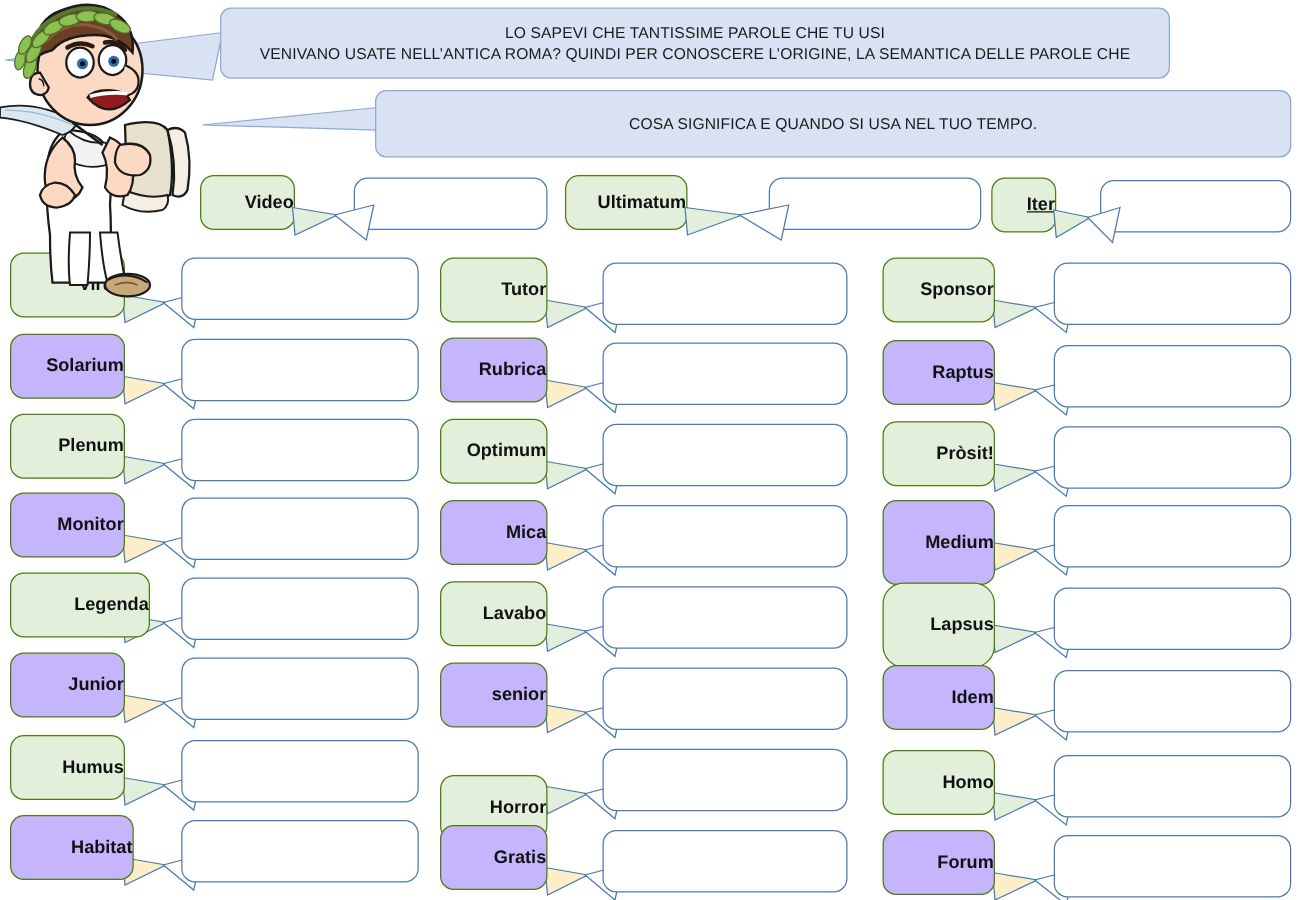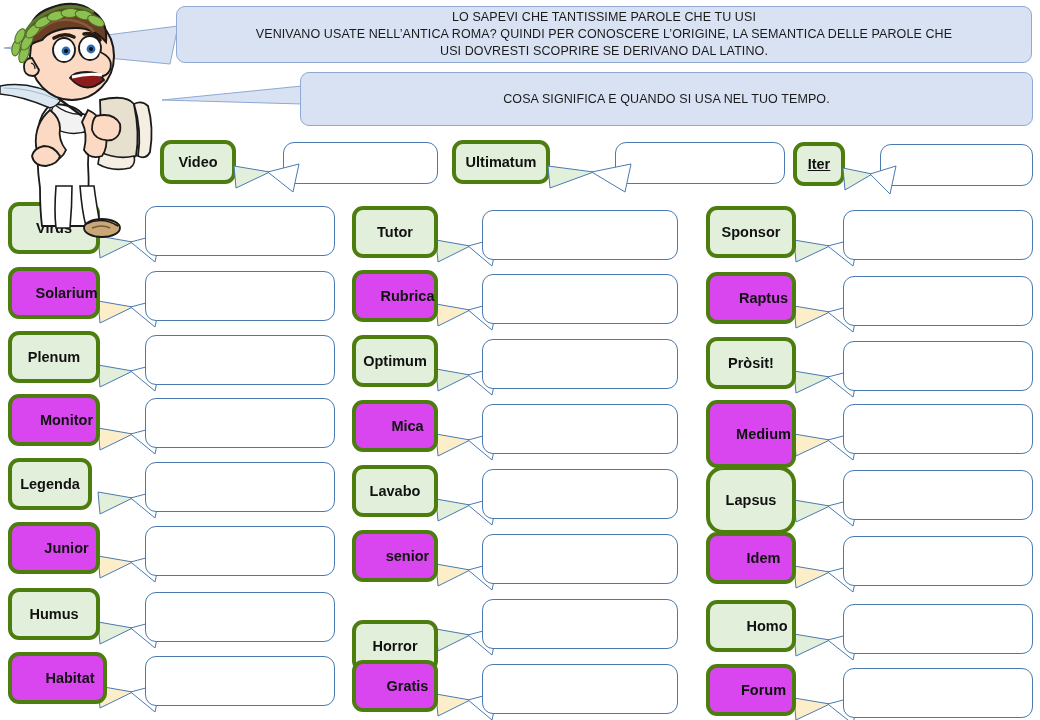--- a/index.html
+++ b/index.html
@@ -25,30 +25,30 @@
     letter-spacing:.1px;
     padding:4px 14px;
     z-index:6;
   }
   .hdr-tail{position:absolute;z-index:5;}
 
   
   .word{
     position:absolute;
     box-sizing:border-box;
-    border:4px solid #4d7c0f;
+    border:1px solid #4d7c0f;
     border-radius:11px;
-    display:flex;align-items:center;justify-content:center;
+    display:flex;align-items:center;justify-content:flex-end;
     font-weight:bold;
     font-size:14.5px;
     color:#111111;
     z-index:4;
   }
   .word.green{background:#e2efda;}
-  .word.cream{background:#d946ef;padding-left:25px;}
+  .word.cream{background:#c4b5fd;padding-left:25px;}
 
   
   .answer{
     position:absolute;
     box-sizing:border-box;
     background:#ffffff;
     border:1px solid #4a7ab0;
     border-radius:11px;
     z-index:4;
   }
@@ -132,25 +132,24 @@
     <g>
       <ellipse cx="102" cy="228" rx="18" ry="9" fill="#c8a878" stroke="#1a1a1a" stroke-width="1.8"></ellipse>
       <path d="M86 224 q16 -8 32 2" fill="none" stroke="#1a1a1a" stroke-width="1.6"></path>
       <path d="M92 228 q10 -4 18 0" fill="none" stroke="#7a5a32" stroke-width="1.4"></path>
     </g>
   </svg>
 
   <svg class="hdr-tail" style="left:0px;top:20px;width:200px;height:60px;">
     <path d="M178 6 L4 28 L170 44 Z" fill="#d9e2f3" stroke="#8ea9d3" stroke-width="1"></path>
   </svg>
-  <div class="hdr-bubble" id="hdr1" style="left:176px;top:6px;width:856px;height:57px;justify-content:center;">
+  <div class="hdr-bubble" id="hdr1" style="left:176px;top:6px;width:760px;height:57px;justify-content:center;">
     <div>
       <div>LO SAPEVI CHE TANTISSIME PAROLE CHE TU USI</div>
       <div>VENIVANO USATE NELL’ANTICA ROMA? QUINDI PER CONOSCERE L’ORIGINE, LA SEMANTICA DELLE PAROLE CHE</div>
-      <div>USI DOVRESTI SCOPRIRE SE DERIVANO DAL LATINO.</div>
     </div>
   </div>
 
   <svg class="hdr-tail" style="left:160px;top:78px;width:160px;height:40px;">
     <path d="M142 8 L2 22 L142 26 Z" fill="#d9e2f3" stroke="#8ea9d3" stroke-width="1"></path>
   </svg>
   <div class="hdr-bubble" id="hdr2" style="left:300px;top:72px;width:733px;height:54px;">
     <div>
       <div>COSA SIGNIFICA E QUANDO SI USA NEL TUO TEMPO.</div>
     </div>
@@ -190,21 +189,21 @@
         <path d="M63 6 L32.650000000000006 14 L57 34 Z" fill="#ffffff" stroke="#4a7ab0" stroke-width="1"></path>
       </svg>
       <div class="word cream" style="left: 8px; top: 394px; width: 92px; height: 52px;">
         <span>Monitor</span>
       </div>
       <div class="answer" style="left: 145px; top: 398px; width: 190px; height: 50px;"><span></span></div>
       <svg class="tail" style="left: 98px; top: 420px; width: 63px; height: 44px;">
         <path d="M0 8 L34.650000000000006 14 L2 30 Z" fill="#fdeeca" stroke="#4a7ab0" stroke-width="1"></path>
         <path d="M63 6 L32.650000000000006 14 L57 34 Z" fill="#ffffff" stroke="#4a7ab0" stroke-width="1"></path>
       </svg>
-      <div class="word green" style="left: 8px; top: 458px; width: 84px; height: 52px;">
+      <div class="word green" style="left: 8px; top: 458px; width: 112px; height: 52px;">
         <span>Legenda</span>
       </div>
       <div class="answer" style="left: 145px; top: 462px; width: 190px; height: 50px;"><span></span></div>
       <svg class="tail" style="left: 98px; top: 484px; width: 63px; height: 44px;">
         <path d="M0 8 L34.650000000000006 14 L2 30 Z" fill="#e2efda" stroke="#4a7ab0" stroke-width="1"></path>
         <path d="M63 6 L32.650000000000006 14 L57 34 Z" fill="#ffffff" stroke="#4a7ab0" stroke-width="1"></path>
       </svg>
       <div class="word cream" style="left: 8px; top: 522px; width: 92px; height: 52px;">
         <span>Junior</span>
       </div>

